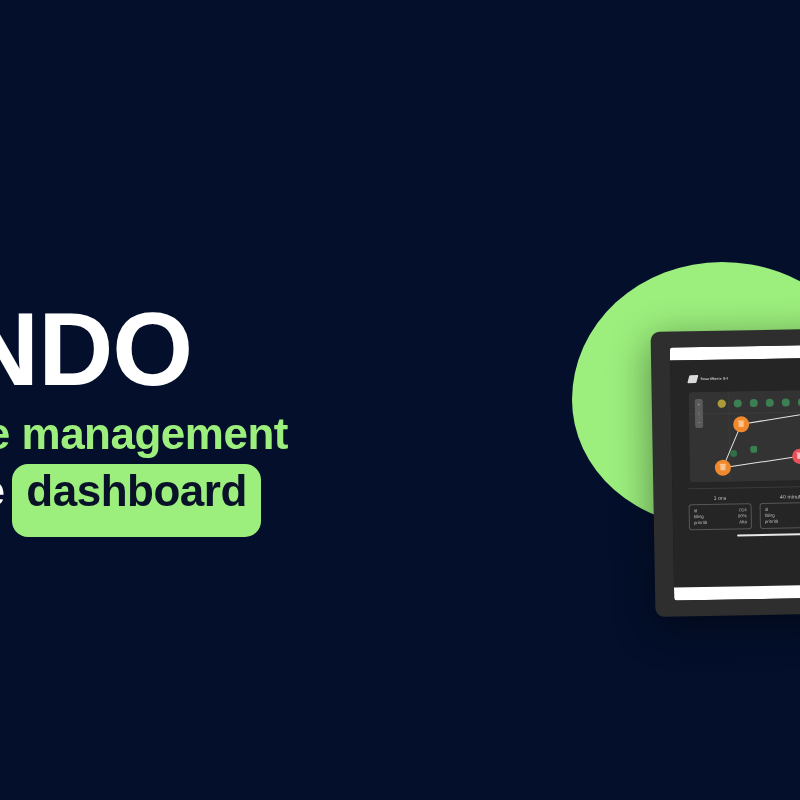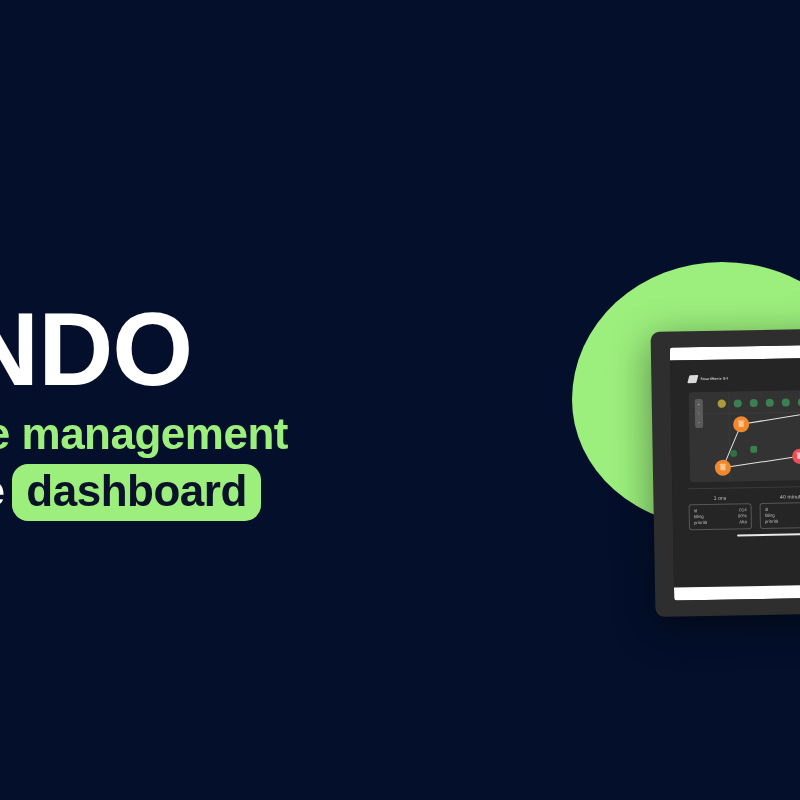--- a/index.html
+++ b/index.html
@@ -52,21 +52,21 @@
     font-weight:bold;
     letter-spacing:-0.5px;
     color:#ffffff;
     white-space:nowrap;
   }
   .pill{
     display:inline-block;
     background:#9cef7d;
     color:#0a1229;
     border-radius:16px;
-    padding:2px 14px 6px 14px;
+    padding:2px 14px 22px 14px;
     margin-left:8px;
   }
 
   
   .device{
     position:absolute;
     left:653px;top:330px;
     width:215px;height:285px;
     background:#2e2e2e;
     border-radius:9px;

